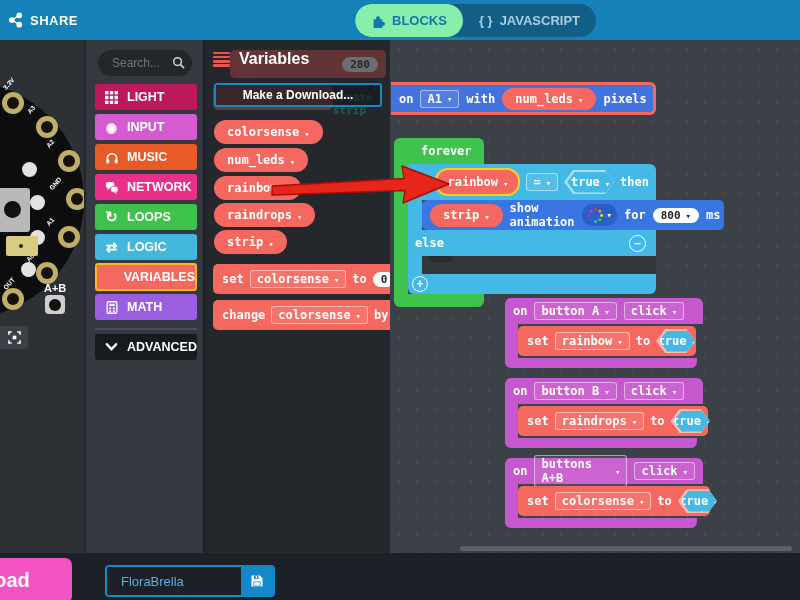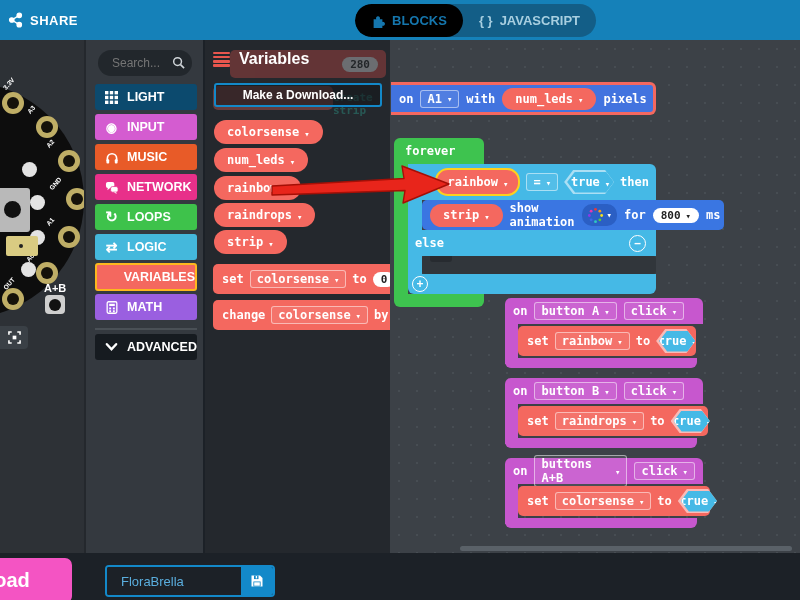--- a/index.html
+++ b/index.html
@@ -5,21 +5,21 @@
   html,body{margin:0;padding:0;}
   body{width:800px;height:600px;overflow:hidden;background:#1c2127;font-family:"Liberation Sans",sans-serif;position:relative;}
   .abs{position:absolute;}
   .flex{display:flex;align-items:center;}
   .mono{font-family:"DejaVu Sans Mono",monospace;font-weight:bold;color:#fff;font-size:12px;}
   
   #header{left:0;top:0;width:800px;height:40px;background:#1581b9;}
   #share-btn{left:8px;top:9px;height:22px;gap:7px;color:#fff;font-weight:bold;font-size:13px;letter-spacing:.5px;cursor:pointer;}
   #tabs{left:355px;top:4px;height:33px;border-radius:17px;background:#135e87;overflow:hidden;}
   .tab{height:33px;padding:0 16px;gap:7px;font-weight:bold;font-size:13px;cursor:pointer;}
-  #tab-blocks{background:#000000;color:#1576ad;border-radius:17px;}
+  #tab-blocks{background:#86efac;color:#1576ad;border-radius:17px;}
   #tab-js{color:#a8cfe0;}
   
   #simcol{left:0;top:40px;width:88px;height:513px;background:#2d3136;overflow:hidden;}
   #board{left:-152px;top:42px;width:236px;height:236px;border-radius:50%;background:#0d0d0d;}
   .pad{width:22px;height:22px;border-radius:50%;background:#bfae66;}
   .pad::after{content:"";position:absolute;left:5px;top:5px;width:12px;height:12px;border-radius:50%;background:#15120a;}
   .padlbl{color:#fff;font-size:6.5px;font-weight:bold;transform:rotate(-48deg);}
   .leddot{width:15px;height:15px;border-radius:50%;background:#e3e3e3;}
   #switch{left:-4px;top:148px;width:34px;height:44px;background:#b9b9b9;border-radius:3px;}
   #switch::after{content:"";position:absolute;left:8px;top:13px;width:17px;height:17px;border-radius:50%;background:#111;}
@@ -134,21 +134,21 @@
   </div>
 </div>
 
 <div id="toolbox" class="abs">
   <input id="searchbox" class="abs" placeholder="Search..." style="">
   <svg id="search-ico" class="abs" width="13" height="13" viewBox="0 0 14 14">
       <circle cx="6" cy="6" r="4.2" stroke="#cfd4d8" stroke-width="1.6" fill="none"></circle>
       <line x1="9.2" y1="9.2" x2="13" y2="13" stroke="#cfd4d8" stroke-width="1.8"></line>
     </svg>
 
-  <div class="cat abs" style="top:44px;background:#0c4a6e;">
+  <div class="cat abs" style="top:44px;background:#be185d;">
     <span class="ci">
         <svg width="13" height="13" viewBox="0 0 13 13">
           <g fill="#fff">
             <rect x="0" y="0" width="3.4" height="3.4"></rect>
             <rect x="4.8" y="0" width="3.4" height="3.4"></rect>
             <rect x="9.6" y="0" width="3.4" height="3.4"></rect>
             <rect x="0" y="4.8" width="3.4" height="3.4"></rect>
             <rect x="4.8" y="4.8" width="3.4" height="3.4"></rect>
             <rect x="9.6" y="4.8" width="3.4" height="3.4"></rect>
             <rect x="0" y="9.6" width="3.4" height="3.4"></rect>
@@ -281,21 +281,21 @@
   <div id="setup-blk" class="blk">
     <span class="mono">on</span>
     <span class="slot mono dd">A1</span>
     <span class="mono">with</span>
     <span class="pill" style="height:22px;">
         <span class="mono dd">num_leds</span>
       </span>
     <span class="mono">pixels</span>
   </div>
 
-  <div class="blk green" style="left:4px;top:98px;width:90px;height:26px;border-radius:6px 6px 0 0;display:flex;align-items:center;padding-left:11px;">
+  <div class="blk green" style="left:4px;top:98px;width:90px;height:26px;border-radius:6px 6px 0 0;display:flex;align-items:center;padding-left:27px;">
     <span class="mono">forever</span>
   </div>
   <div class="blk green" style="left:4px;top:124px;width:14px;height:130px;"></div>
   <div class="blk green" style="left:4px;top:254px;width:90px;height:13px;border-radius:0 0 6px 6px;"></div>
 
   <div class="blk cyan" style="left:18px;top:124px;width:248px;height:36px;border-radius:0 6px 0 0;display:flex;align-items:center;gap:6px;padding:0 7px;">
     <span class="mono">if</span>
     <span class="pill" style="height:24px;border:2px solid #fdd01e;padding:0 10px;">
         <span class="mono dd">rainbow</span>
       </span>

